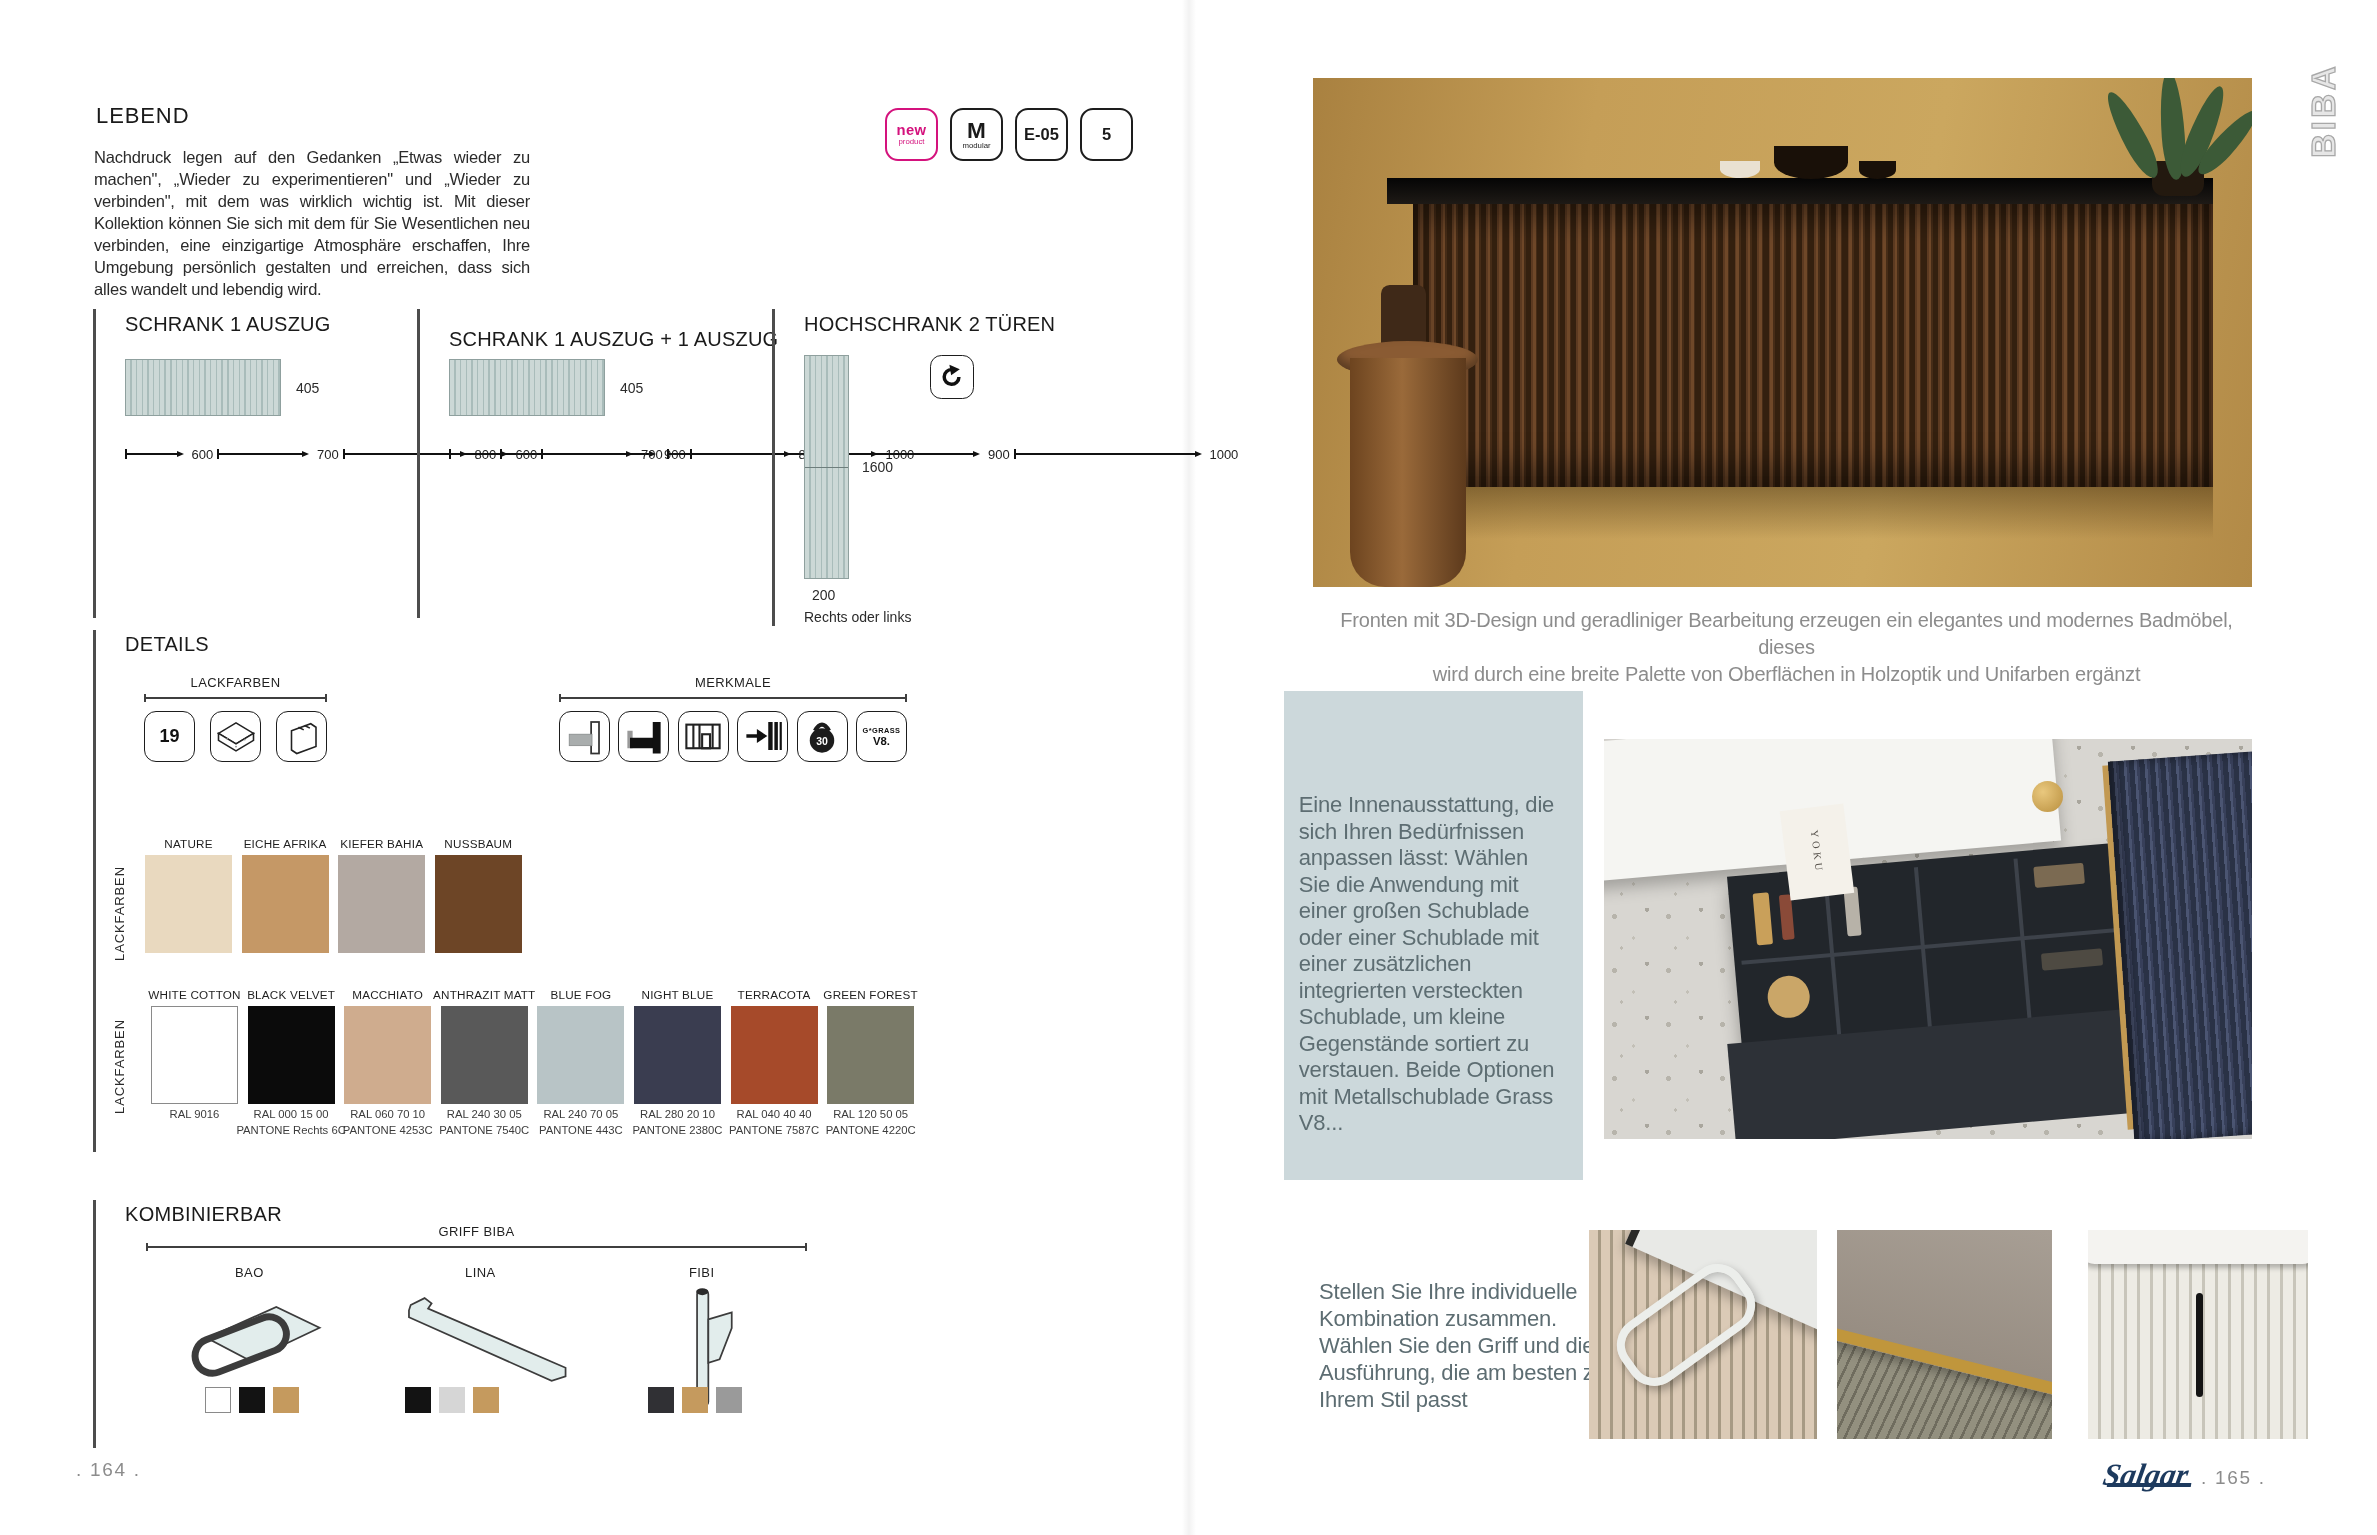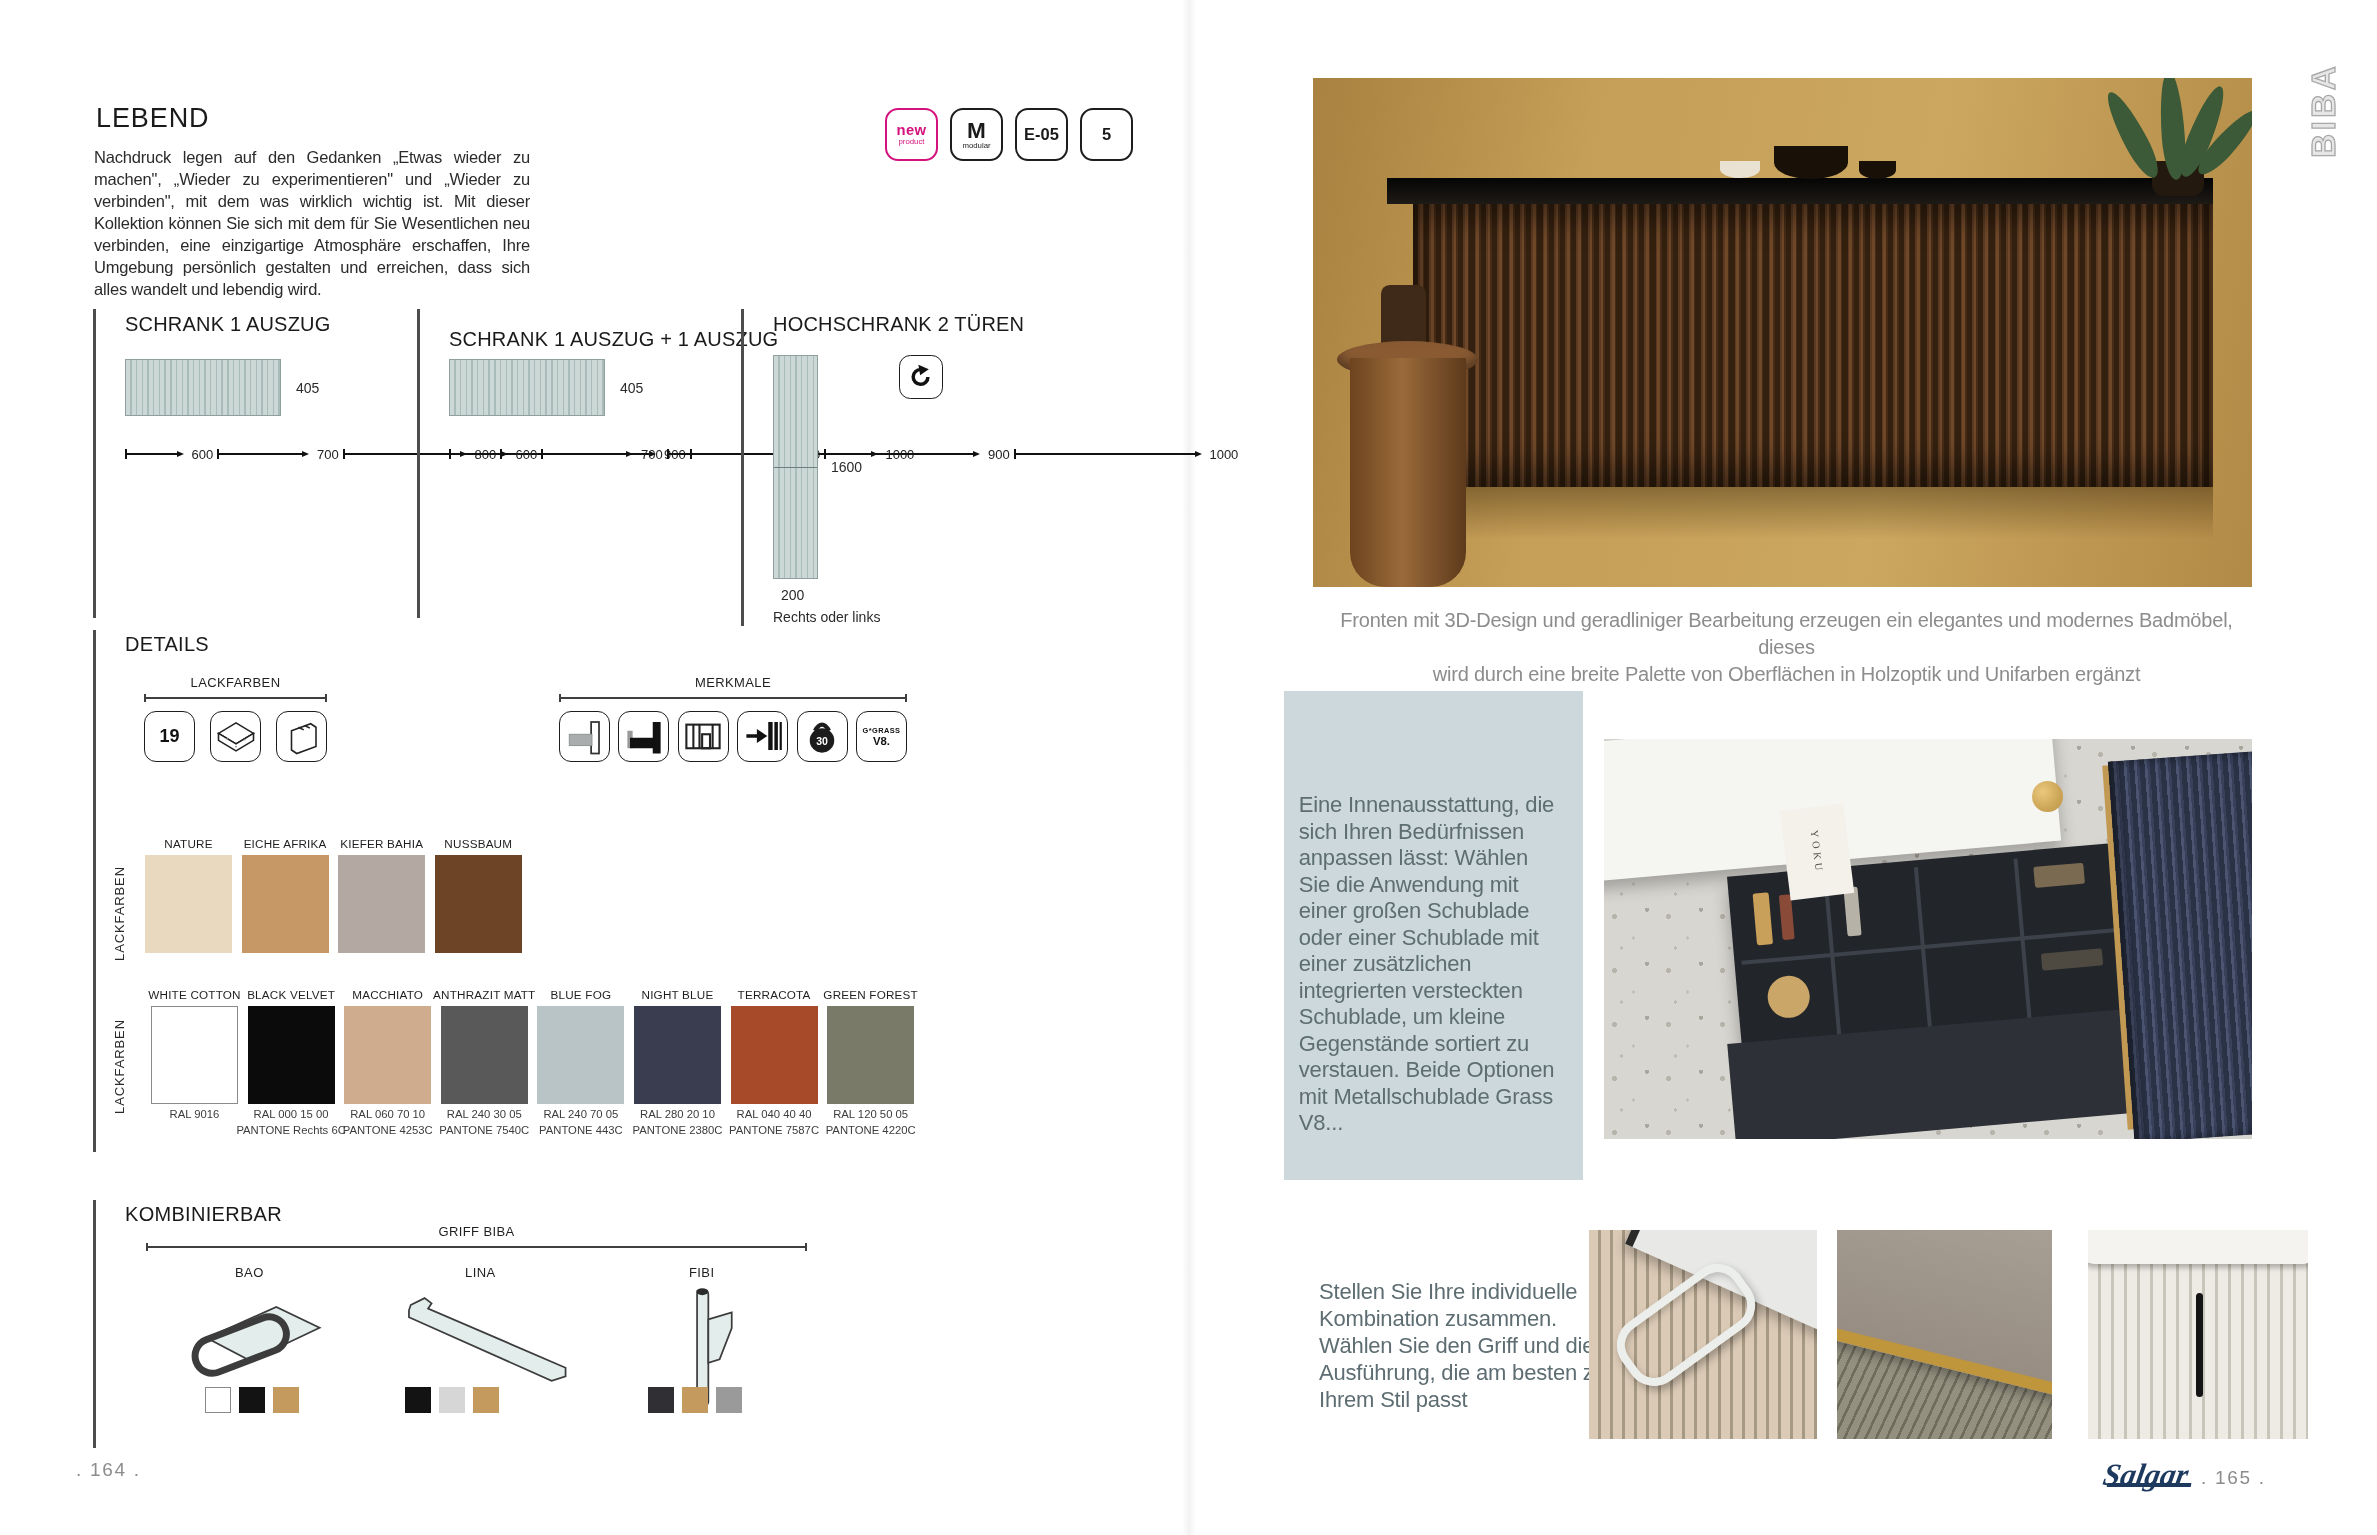--- a/index.html
+++ b/index.html
@@ -1,21 +1,21 @@
 <!DOCTYPE html>
 <html style="font-size:14px"><head>
 <meta charset="utf-8">
 <style>
   html,body{margin:0;padding:0;background:#ffffff;}
   .spread{position:relative;width:2377px;height:1535px;background:#ffffff;overflow:hidden;
           font-family:"Liberation Sans",sans-serif;color:#1a1a1a;}
   .abs{position:absolute;}
 
   
-  .intro-title{left:96px;top:103px;font-size:27px;letter-spacing:0.9px;font-weight:400;}
+  .intro-title{left:96px;top:103px;font-size:22px;letter-spacing:0.9px;font-weight:400;}
   .intro-body{left:94px;top:146px;width:436px;font-size:16.5px;line-height:22px;text-align:justify;color:#2b2b2b;letter-spacing:-0.2px;}
 
   
   .badges{left:885px;top:108px;display:flex;gap:12px;}
   .badge{width:49px;height:49px;border:2.2px solid #1d1d1d;border-radius:13px;display:flex;flex-direction:column;align-items:center;justify-content:center;background:#fff;line-height:1;}
   .badge.new{border-color:#d4127d;color:#d4127d;}
   .badge .b1{font-size:17.4px;font-weight:bold;}
   .badge.new .b1{font-size:14.8px;letter-spacing:0.4px;}
   .badge .b2{font-size:7.8px;margin-top:0.9px;}
   .badge .mono{font-size:22.6px;font-weight:bold;margin-bottom:-1.7px;}
@@ -218,21 +218,21 @@
         </div>
         <div class="dim-row">
           <span class="tick"></span>
           <span class="dline" style="width:179px"></span>
           <span class="ahead"></span>
           <span class="dlabel">1000</span>
         </div>
       </div>
   </div>
 
-  <div class="abs pcol" style="left:741px;top:309px;width:248px;height:317px;">
+  <div class="abs pcol" style="left:772px;top:309px;width:248px;height:317px;">
     <div class="abs pcol-title" style="left:29px;top:4.3px;">HOCHSCHRANK 2 TÜREN</div>
     <div class="abs swatch-striped tall-swatch" style="left:29px;top:46px;width:45px;height:224px;"></div>
     <div class="abs dim-note" style="left:87px;top:150px;">1600</div>
     <div class="abs dim-note" style="left:37px;top:278px;">200</div>
     <div class="abs dim-note" style="left:29px;top:300px;">Rechts oder links</div>
     <div class="abs round-tile" style="left:155px;top:46px;width:42px;height:42px;">
       <svg width="26" height="26" viewBox="0 0 30 30">
         <path d="M 23 15 A 8.5 8.5 0 1 1 15 6.5" fill="none" stroke="#111" stroke-width="4"></path>
         <polygon points="12,1 24,6 14,13" fill="#111"></polygon>
       </svg>

